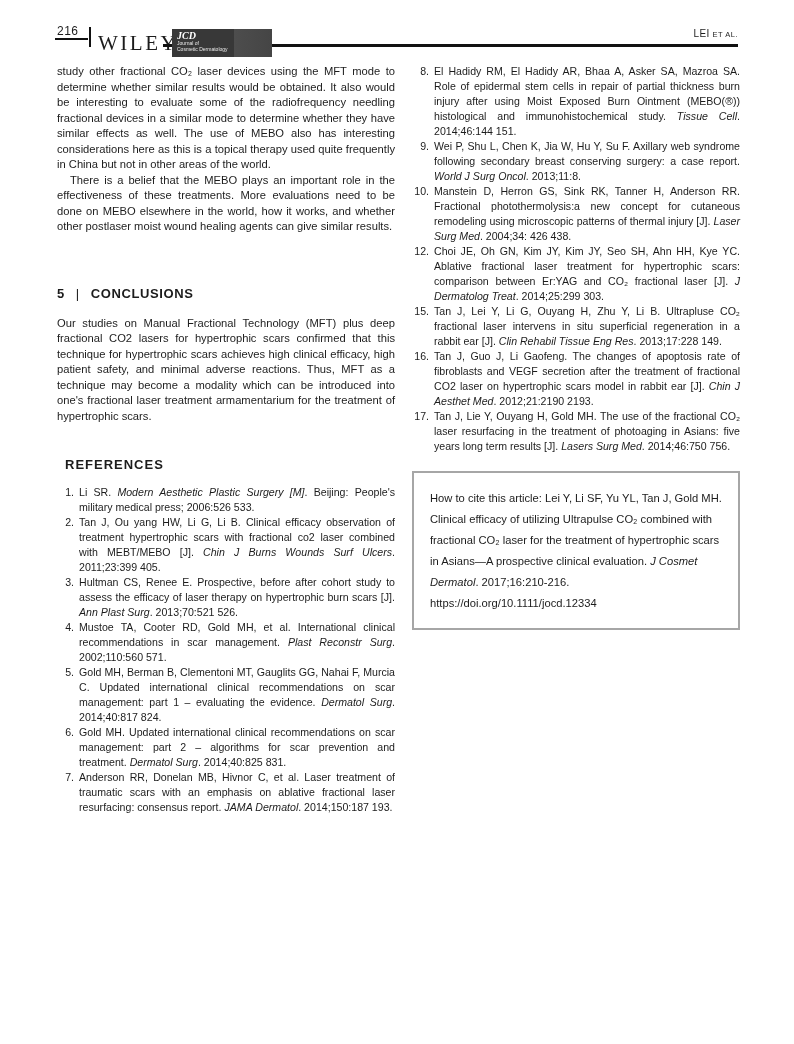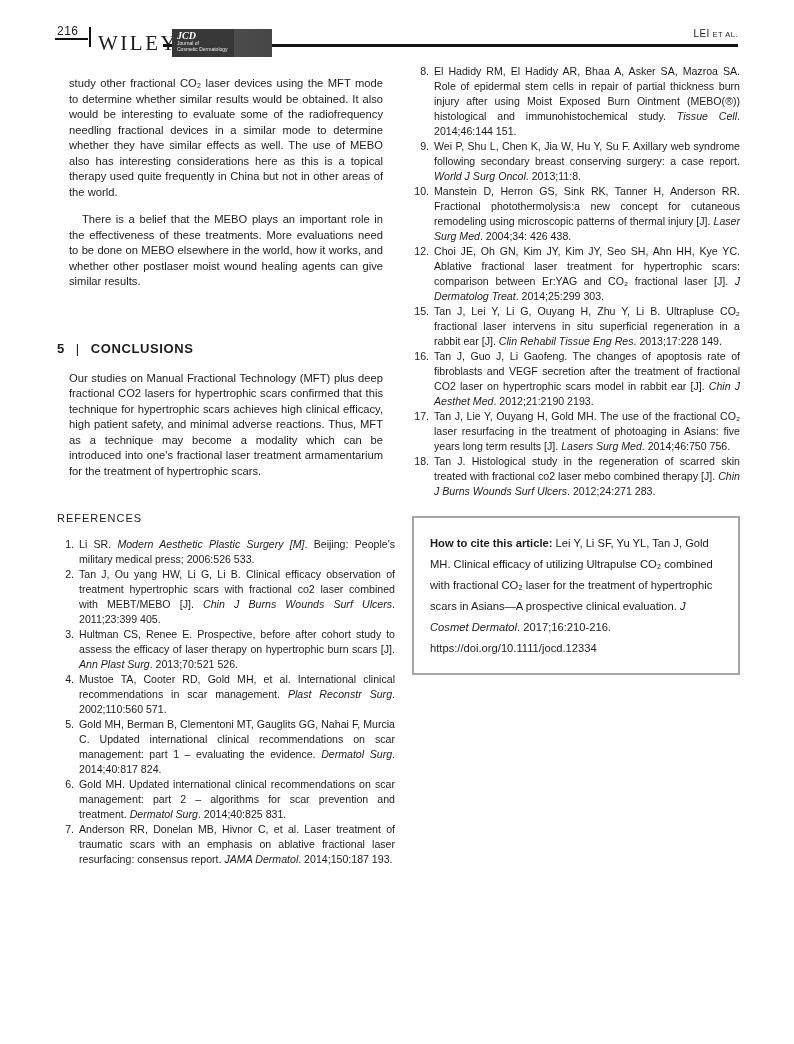--- a/index.html
+++ b/index.html
@@ -27,38 +27,38 @@
     color:#fff; padding:2px 16px 0 5px; box-sizing:border-box;
   }
   .jcd-abbr { font-family:"Liberation Serif", serif; font-style:italic; font-weight:bold; font-size:10px; line-height:10px; display:block; }
   .jcd-line { font-size:5px; line-height:5.5px; display:block; color:#e8e8e8; }
   .running-head { position:absolute; right:56px; top:28px; font-size:10px; letter-spacing:.3px; }
   .running-head .etal { font-size:7.5px; letter-spacing:.5px; }
   
   .col { position:absolute; top:64px; text-align:justify; }
   .col-left  { left:57px;  width:338px; }
   .col-right { left:412px; width:328px; }
-  .body-par { margin:12px; font-size:11.2px; line-height:15.5px; }
+  .body-par { margin:0; font-size:11.2px; line-height:15.5px; }
   .body-par.indent { text-indent:13px; }
   .section-heading {
     margin:51px 0 15px 0; font-size:13px; font-weight:bold; letter-spacing:.6px;
     text-align:left; display:flex; align-items:baseline; gap:11px;
   }
   .section-heading .bar { font-weight:400; }
-  .refs-heading { margin:33px 0 13px 0; font-size:11px; font-weight:normal; letter-spacing:1px; text-align:left; }
+  .refs-heading { margin:33px 0 13px 8px; font-size:13px; font-weight:bold; letter-spacing:1px; text-align:left; }
   
   ol.refs { list-style:none; margin:0; padding:0; }
   ol.refs li {
     display:grid; grid-template-columns:17px 1fr; column-gap:5px;
     font-size:10.6px; line-height:15px; margin:0;
   }
   .ref-num { text-align:right; }
   .ref-text { text-align:justify; }
   .seg-italic { font-style:italic;margin-top:16px; }
-  .seg-bold { font-weight:bold;margin-top:12px; }
+  .seg-bold { font-weight:normal;margin-top:12px; }
   .seg-link { color:#1c1c1c; text-decoration:none; }
   
   .cite-box {
     margin-top:17px; border:2.5px solid #a6a6a6;
     padding:15px 14px 14px 16px; box-sizing:border-box;
     font-size:11.2px; line-height:21px; text-align:left;
   }
 </style>
 </head>
 <body>
@@ -147,24 +147,20 @@
           <span class="ref-text"><span class="seg-normal">Tan J, Lei Y, Li G, Ouyang H, Zhu Y, Li B. Ultrapluse CO₂ fractional laser intervens in situ superficial regeneration in a rabbit ear [J]. </span><span class="seg-italic">Clin Rehabil Tissue Eng Res</span><span class="seg-normal">. 2013;17:228 149.</span></span>
         </li>
         <li>
           <span class="ref-num">16.</span>
           <span class="ref-text"><span class="seg-normal">Tan J, Guo J, Li Gaofeng. The changes of apoptosis rate of fibroblasts and VEGF secretion after the treatment of fractional CO2 laser on hypertrophic scars model in rabbit ear [J]. </span><span class="seg-italic">Chin J Aesthet Med</span><span class="seg-normal">. 2012;21:2190 2193.</span></span>
         </li>
         <li>
           <span class="ref-num">17.</span>
           <span class="ref-text"><span class="seg-normal">Tan J, Lie Y, Ouyang H, Gold MH. The use of the fractional CO₂ laser resurfacing in the treatment of photoaging in Asians: five years long term results [J]. </span><span class="seg-italic">Lasers Surg Med</span><span class="seg-normal">. 2014;46:750 756.</span></span>
         </li>
-        <li>
-          <span class="ref-num">18.</span>
-          <span class="ref-text"><span class="seg-normal">Tan J. Histological study in the regeneration of scarred skin treated with fractional co2 laser mebo combined therapy [J]. </span><span class="seg-italic">Chin J Burns Wounds Surf Ulcers</span><span class="seg-normal">. 2012;24:271 283.</span></span>
-        </li>
       </ol>
 
     <div class="cite-box">
       <span><span class="seg-bold">How to cite this article: </span><span class="seg-normal">Lei Y, Li SF, Yu YL, Tan J, Gold MH. Clinical efficacy of utilizing Ultrapulse CO₂ combined with fractional CO₂ laser for the treatment of hypertrophic scars in Asians—A prospective clinical evaluation. </span><span class="seg-italic">J Cosmet Dermatol</span><span class="seg-normal">. 2017;16:210-216. </span><span class="seg-link">https://doi.org/10.1111/jocd.12334</span></span>
     </div>
   </div>
 
 </div>
 
 </body></html>

